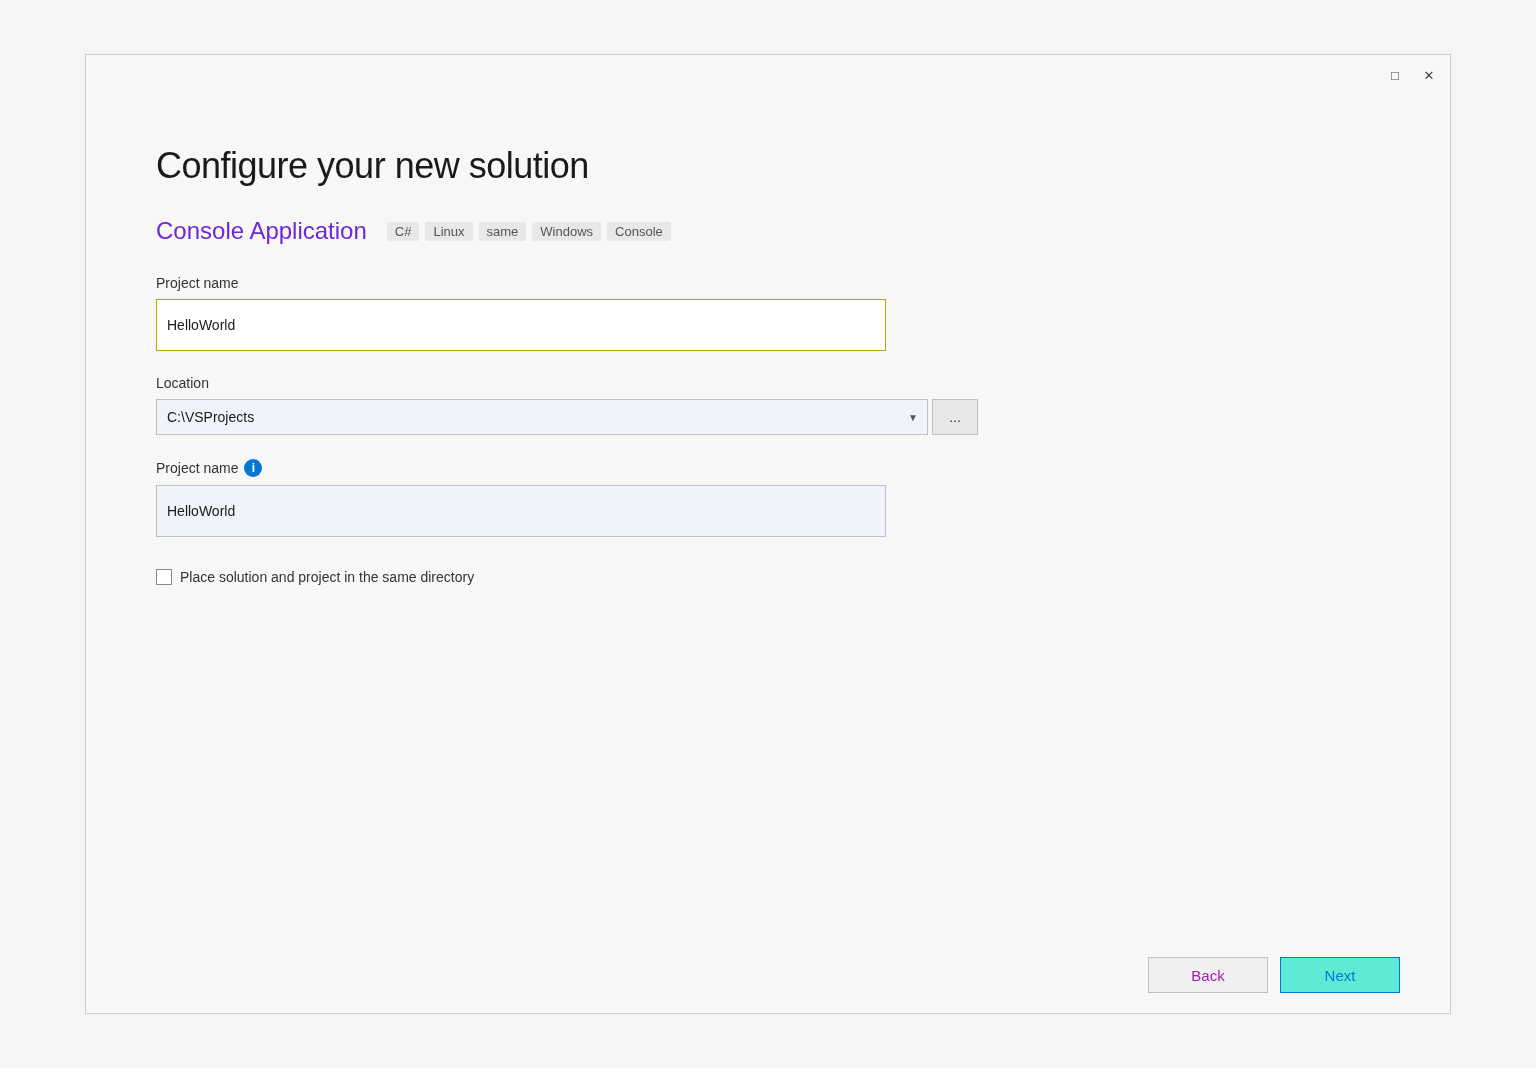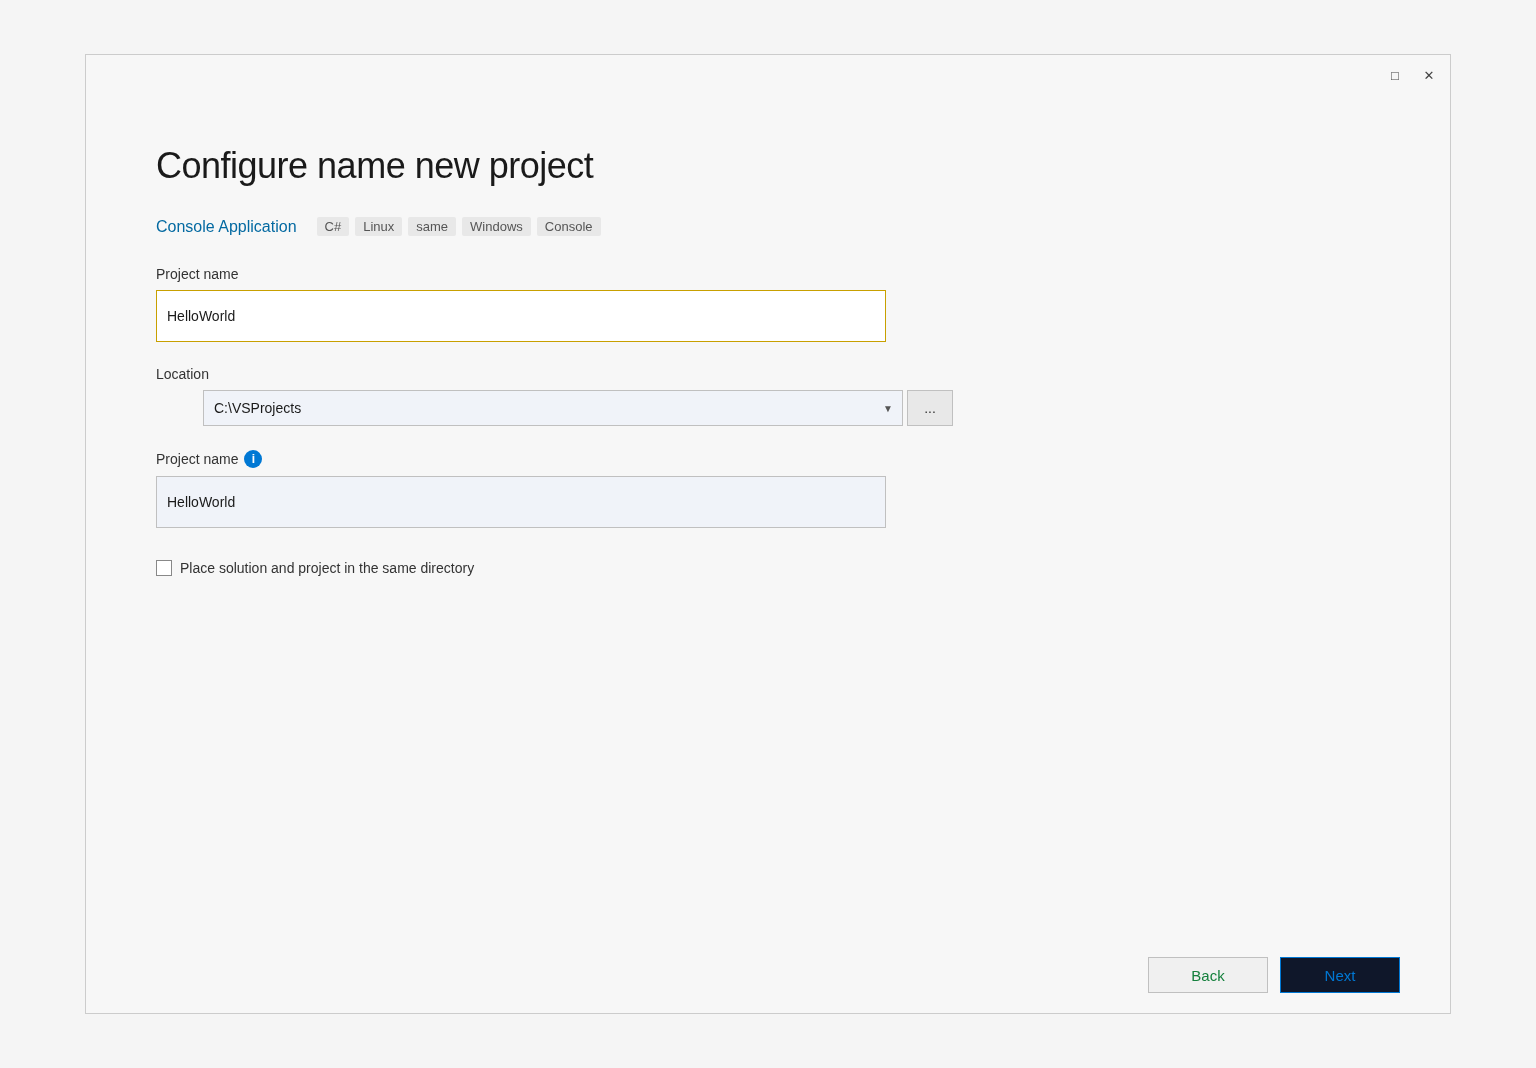--- a/index.html
+++ b/index.html
@@ -67,23 +67,23 @@
     }
 
     .project-type-row {
       display: flex;
       align-items: center;
       gap: 0;
       margin-bottom: 30px;
     }
 
     .project-type-name {
-      font-size: 16px;
+      font-size: 24px;
       font-weight: 400;
-      color: #0369a1;
+      color: #6d28d9;
       margin-right: 20px;
       text-align: right;
     }
 
     .tag {
       font-size: 13px;
       color: #555;
       background: #e8e8e8;
       border-radius: 2px;
       padding: 2px 8px;
@@ -135,22 +135,21 @@
     }
 
     .location-row {
       display: flex;
       align-items: center;
       gap: 0;
     }
 
     .location-select-wrapper {
       position: relative;
-      width: 700px;
-      margin-left: 47px;
+      width: 772px;
     }
 
     .location-select {
       width: 100%;
       height: 36px;
       border: 1px solid #c0c0c0;
       background: #f0f3f9;
       padding: 6px 30px 6px 10px;
       font-size: 14px;
       color: #1a1a1a;
@@ -228,25 +227,25 @@
       width: 120px;
       height: 36px;
       font-size: 15px;
       cursor: pointer;
       font-family: 'Segoe UI', Arial, sans-serif;
       border: 1px solid #c0c0c0;
     }
 
     .btn-back {
       background: #f0f0f0;
-      color: #15803d;
+      color: #a21caf;
     }
 
     .btn-next {
-      background: #0f172a;
+      background: #5eead4;
       color: #0078d4;
       border: 1.5px solid #0078d4;
     }
 
     .title-bar-icon {
       font-size: 13px;
       color: #444;
       line-height: 1;
     }
   </style>
@@ -259,21 +258,21 @@
     <button class="title-bar-btn">
       <span class="title-bar-icon">□</span>
     </button>
     <button class="title-bar-btn">
       <span class="title-bar-icon">✕</span>
     </button>
   </div>
 
   <div class="content">
 
-    <h1 class="page-title">Configure name new project</h1>
+    <h1 class="page-title">Configure your new solution</h1>
 
     <div class="project-type-row">
       <span class="project-type-name">Console Application</span>
       <span class="tag">C#</span>
       <span class="tag">Linux</span>
       <span class="tag">same</span>
       <span class="tag">Windows</span>
       <span class="tag">Console</span>
     </div>
 

